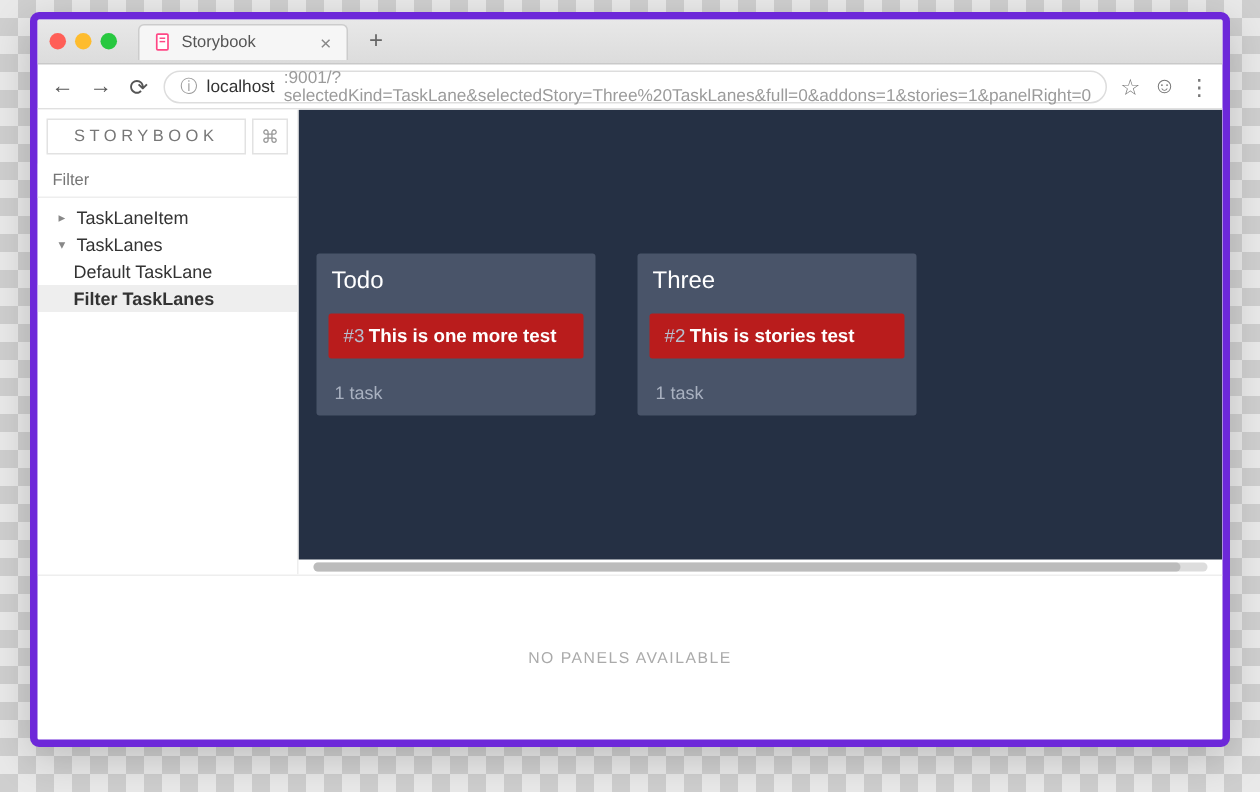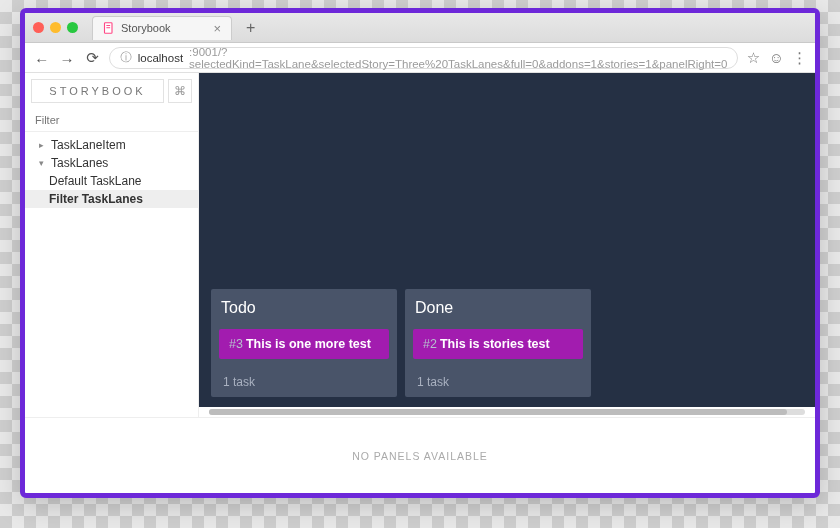--- a/index.html
+++ b/index.html
@@ -122,35 +122,35 @@
   .tree .row { padding:2px 0 2px 14px; cursor:pointer; display:flex; align-items:center; gap:4px; }
   .tree .row .arrow { display:inline-block; width:8px; color:#888; font-size:9px; }
   .tree .child { padding-left:24px; }
   .tree .selected { background:#eee; font-weight:700; }
   .canvas {
     flex:1;
     background:#253044;
     padding:10px 12px;
     overflow:auto;
     display:flex;
-    gap:8px;
-    align-items:flex-end;
+    gap:28px;
+    align-items:center;
   }
   .lane {
     background:#495469;
     width:186px;
     border-radius:2px;
     padding:8px;
     display:flex;
     flex-direction:column;
     gap:8px;
   }
   .lane h3 { color:#fff; font-size:16px; font-weight:500; margin:2px 2px 4px; }
   .card {
-    background:#a21caf;
+    background:#b91c1c;
     color:#fff;
     font-size:12.5px;
     padding:8px 10px;
     border-radius:2px;
   }
   .card .cid { color:#b7bfce; font-weight:500; margin-right:3px; }
   .card .ctitle { font-weight:600; }
   .footer {
     color:#a9b1c0;
     font-size:12px;
@@ -164,21 +164,21 @@
     position:relative;
   }
   .hscroll::after{
     content:"";
     position:absolute;
     left:0;top:0;height:100%;width:97%;
     background:#bcbcbc;
     border-radius:3px;
   }
   .addons {
-    height:76px;
+    height:110px;
     border-top:1px solid #eee;
     display:flex;
     align-items:center;
     justify-content:center;
     color:#aaa;
     font-size:10.5px;
     letter-spacing:1px;
   }
 </style>
 </head>
@@ -253,21 +253,21 @@
           <div class="lane">
             <h3>Todo</h3>
             <div class="card">
               <span class="cid">#3</span><span class="ctitle">This is one more test</span>
             </div>
             <div class="footer">1 task</div>
           </div>
 
 
           <div class="lane">
-            <h3>Done</h3>
+            <h3>Three</h3>
             <div class="card">
               <span class="cid">#2</span><span class="ctitle">This is stories test</span>
             </div>
             <div class="footer">1 task</div>
           </div>
 
         </div>
         <div class="hscroll"></div>
       </div>
     </div>

